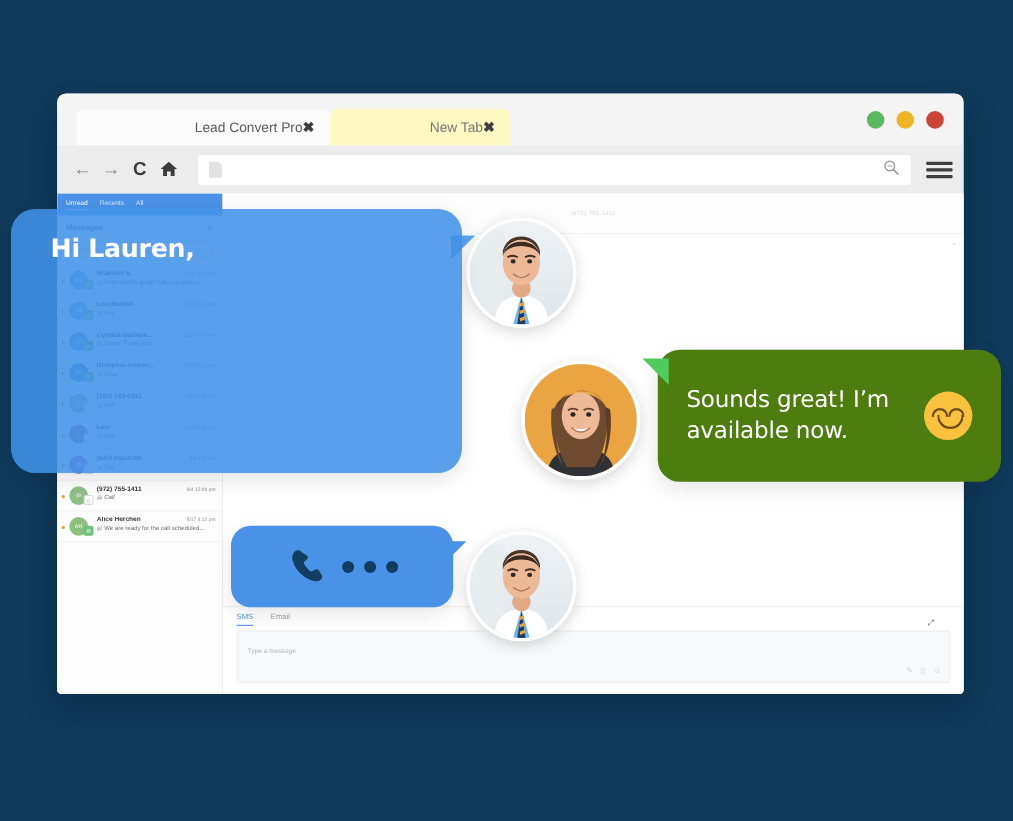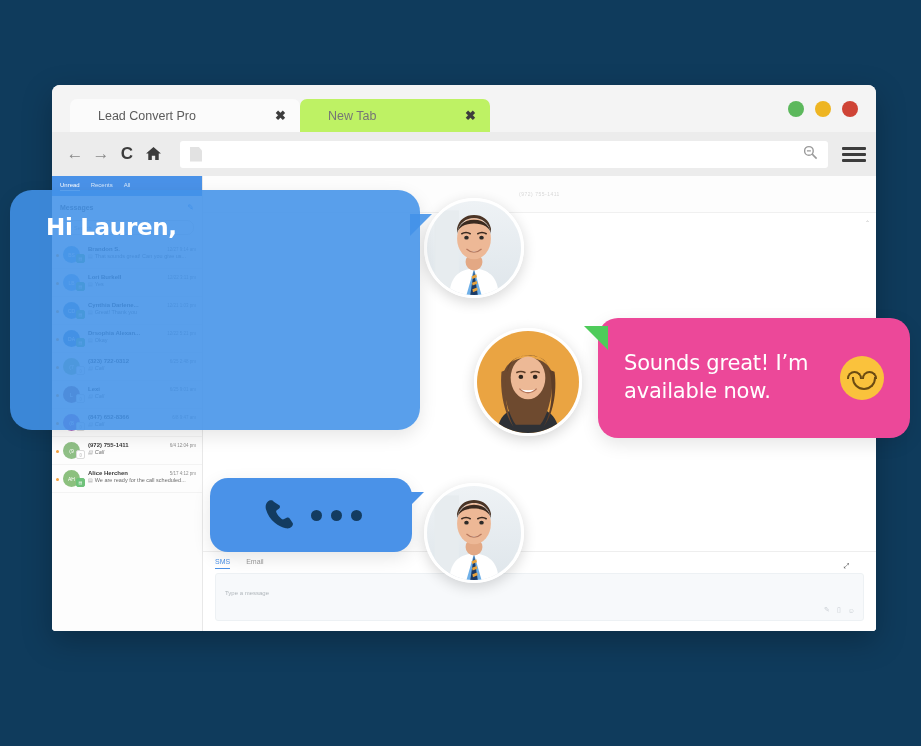--- a/index.html
+++ b/index.html
@@ -46,26 +46,26 @@
     font-size: 12.5px;
     color: #5b5b5b;
   }
   .tab.active {
     left: 18px;
     width: 230px;
     background: #fbfbfb;
   }
   .tab.inactive {
     left: 248px;
-    width: 190px;
-    background: #bef264;
+    width: 164px;
+    background: #fef9c3;
     color: #767676;
     transform: perspective(60px) rotateX(0deg);
   }
-  .tab .tab-label { flex: 1; white-space: nowrap; overflow: hidden; }
+  .tab .tab-label { flex: 1; white-space: nowrap; overflow: hidden; text-align: right; }
   .tab-close {
     font-size: 13px;
     font-weight: bold;
     color: #3d3d3d;
     line-height: 1;
     cursor: pointer;
   }
   #window-dots {
     position: absolute;
     right: 18px;
@@ -332,21 +332,21 @@
     width: 0; height: 0;
     border-left: 22px solid rgba(66,146,232,.88);
     border-bottom: 22px solid transparent;
   }
 
   #bubble-green {
     left: 598px;
     top: 318px;
     width: 312px;
     height: 120px;
-    background: #ec4899;
+    background: #4d7c0f;
     border-radius: 20px;
     padding: 24px 26px;
     display: flex;
     align-items: center;
     box-shadow: 0 6px 18px rgba(0,0,0,.10);
   }
   #bubble-green .gtext {
     font-size: 21px;
     line-height: 1.33;
     letter-spacing: -.2px;

